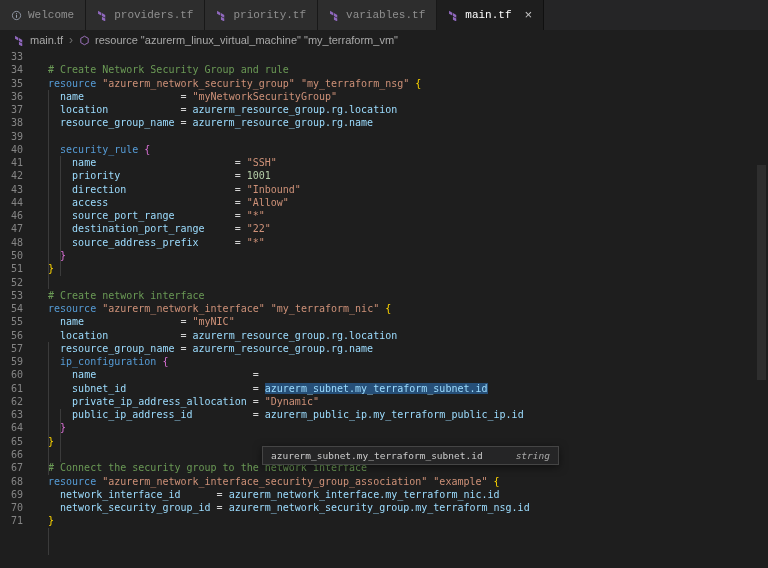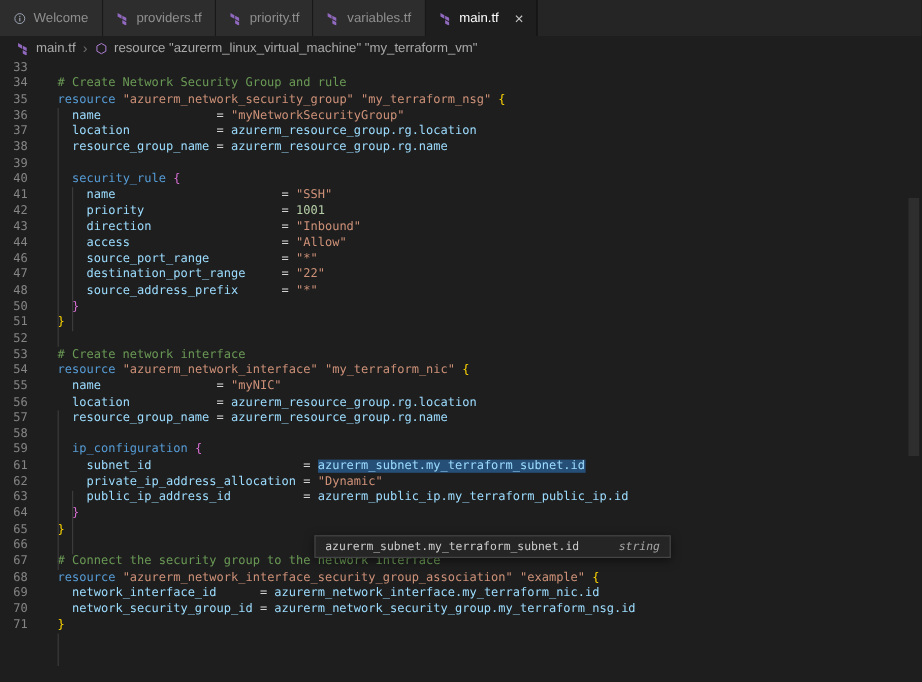--- a/index.html
+++ b/index.html
@@ -13,20 +13,21 @@
     display: flex; height: 30px; align-items: stretch;
     background: var(--c-tabbar_bg);
   }
   .tab {
     display: flex; align-items: center; gap: 6px;
     padding: 0 11px; font-size: 11px; cursor: pointer;
     background: var(--c-tab_inactive_bg);
     color: var(--c-tab_inactive_fg);
     border-right: 1px solid rgba(0,0,0,0.45);
     white-space: nowrap;
+    font-family: Liberation Mono, monospace;
   }
   .tab.active { background: var(--c-bg); color: var(--c-tab_active_fg); }
   .tab .close { margin-left: 7px; color: #c5c5c5; font-size: 13px; line-height: 1; }
   .tabicon { display: inline-flex; align-items: center; }
   .tabicon svg { display: block; }
   .ic-terraform-icon { color: var(--c-icon_terraform); }
   .ic-welcome-icon   { color: var(--c-icon_welcome); }
   .ic-symbol-icon    { color: var(--c-icon_symbol); }
   
   .breadcrumb {
@@ -189,22 +190,22 @@
       <div class="line"><div class="ln">47</div><div class="code"><span class="pl">    </span><span class="prop">destination_port_range</span><span class="pl">     = </span><span class="str">"22"</span></div></div>
       <div class="line"><div class="ln">48</div><div class="code"><span class="pl">    </span><span class="prop">source_address_prefix</span><span class="pl">      = </span><span class="str">"*"</span></div></div>
       <div class="line"><div class="ln">50</div><div class="code"><span class="pl">  </span><span class="b2">}</span></div></div>
       <div class="line"><div class="ln">51</div><div class="code"><span class="b1">}</span></div></div>
       <div class="line"><div class="ln">52</div><div class="code"></div></div>
       <div class="line"><div class="ln">53</div><div class="code"><span class="cm"># Create network interface</span></div></div>
       <div class="line"><div class="ln">54</div><div class="code"><span class="kw">resource</span><span class="pl"> </span><span class="str">"azurerm_network_interface"</span><span class="pl"> </span><span class="str">"my_terraform_nic"</span><span class="pl"> </span><span class="b1">{</span></div></div>
       <div class="line"><div class="ln">55</div><div class="code"><span class="pl">  </span><span class="prop">name</span><span class="pl">                = </span><span class="str">"myNIC"</span></div></div>
       <div class="line"><div class="ln">56</div><div class="code"><span class="pl">  </span><span class="prop">location</span><span class="pl">            = </span><span class="ref">azurerm_resource_group.rg.location</span></div></div>
       <div class="line"><div class="ln">57</div><div class="code"><span class="pl">  </span><span class="prop">resource_group_name</span><span class="pl"> = </span><span class="ref">azurerm_resource_group.rg.name</span></div></div>
-      <div class="line"><div class="ln">58</div><div class="code"></div></div>
       <div class="line"><div class="ln">59</div><div class="code"><span class="pl">  </span><span class="kw">ip_configuration</span><span class="pl"> </span><span class="b2">{</span></div></div>
+      <div class="line"><div class="ln">60</div><div class="code"><span class="pl">    </span><span class="prop">name</span><span class="pl">                          = </span></div></div>
       <div class="line"><div class="ln">61</div><div class="code"><span class="pl">    </span><span class="prop">subnet_id</span><span class="pl">                     = </span><span class="ref hl">azurerm_subnet.my_terraform_subnet.id</span></div></div>
       <div class="line"><div class="ln">62</div><div class="code"><span class="pl">    </span><span class="prop">private_ip_address_allocation</span><span class="pl"> = </span><span class="str">"Dynamic"</span></div></div>
       <div class="line"><div class="ln">63</div><div class="code"><span class="pl">    </span><span class="prop">public_ip_address_id</span><span class="pl">          = </span><span class="ref">azurerm_public_ip.my_terraform_public_ip.id</span></div></div>
       <div class="line"><div class="ln">64</div><div class="code"><span class="pl">  </span><span class="b2">}</span></div></div>
       <div class="line"><div class="ln">65</div><div class="code"><span class="b1">}</span></div></div>
       <div class="line"><div class="ln">66</div><div class="code"></div></div>
       <div class="line"><div class="ln">67</div><div class="code"><span class="cm"># Connect the security group to the network interface</span></div></div>
       <div class="line"><div class="ln">68</div><div class="code"><span class="kw">resource</span><span class="pl"> </span><span class="str">"azurerm_network_interface_security_group_association"</span><span class="pl"> </span><span class="str">"example"</span><span class="pl"> </span><span class="b1">{</span></div></div>
       <div class="line"><div class="ln">69</div><div class="code"><span class="pl">  </span><span class="prop">network_interface_id</span><span class="pl">      = </span><span class="ref">azurerm_network_interface.my_terraform_nic.id</span></div></div>
       <div class="line"><div class="ln">70</div><div class="code"><span class="pl">  </span><span class="prop">network_security_group_id</span><span class="pl"> = </span><span class="ref">azurerm_network_security_group.my_terraform_nsg.id</span></div></div>

